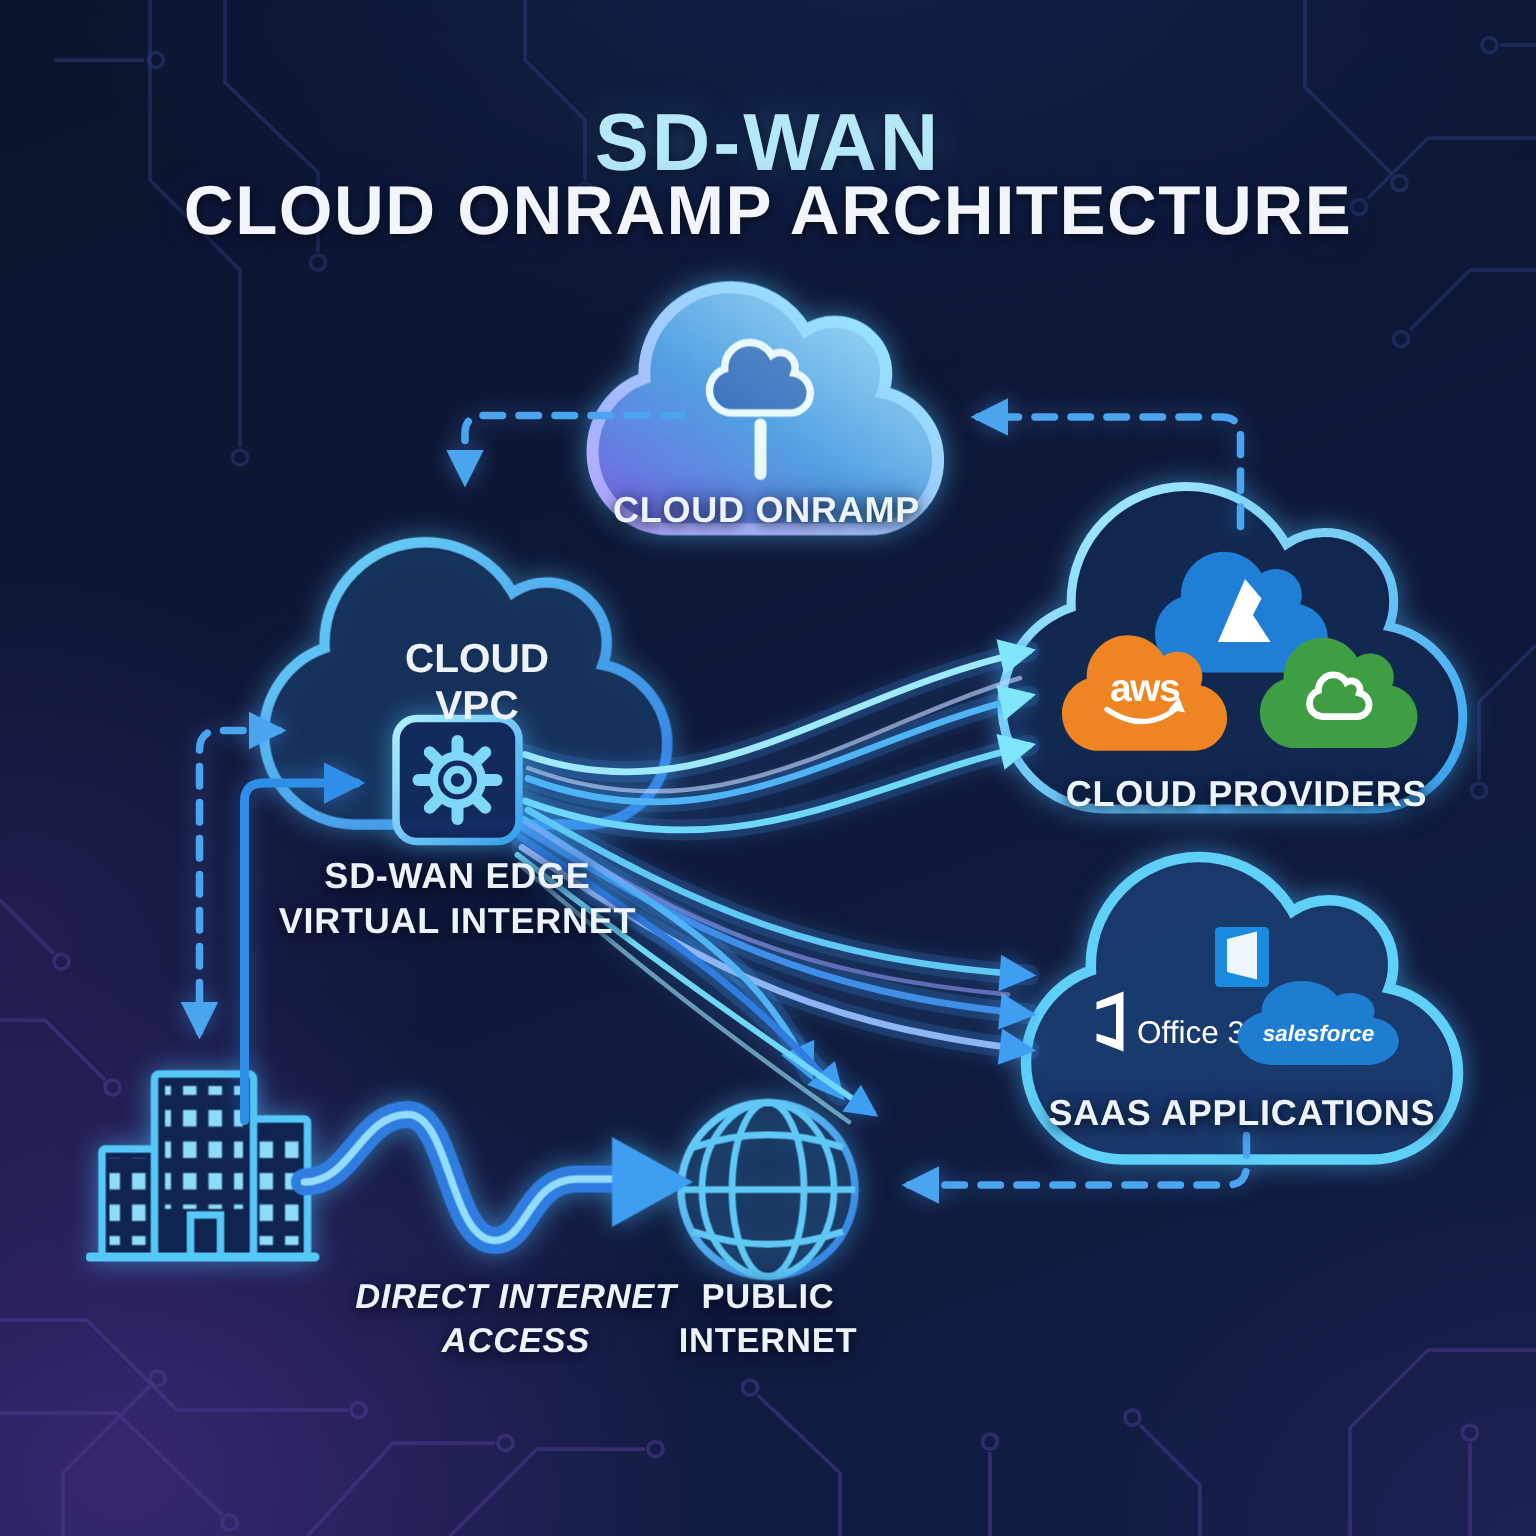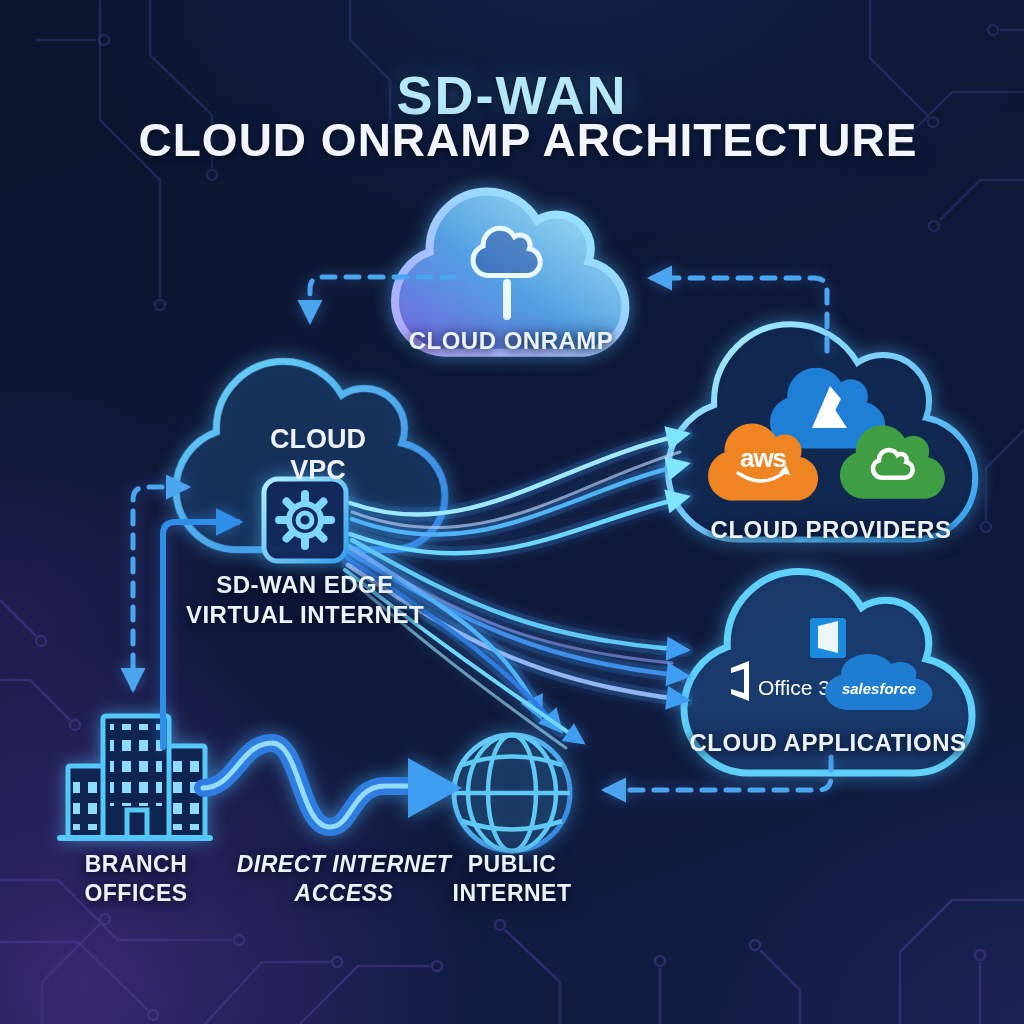--- a/index.html
+++ b/index.html
@@ -11,21 +11,21 @@
       radial-gradient(620px 520px at 8% 96%, rgba(118,58,190,.40), transparent 65%),
       radial-gradient(480px 420px at 0% 62%, rgba(100,50,170,.22), transparent 60%),
       radial-gradient(760px 420px at 55% -5%, rgba(28,58,128,.30), transparent 70%),
       radial-gradient(520px 420px at 100% 100%, rgba(90,50,160,.18), transparent 65%);}
   svg{position:absolute;left:0;top:0;}
   .lbl{position:absolute;transform:translateX(-50%);text-align:center;font-weight:700;
     color:#edf3fb;letter-spacing:.5px;white-space:nowrap;line-height:1.25;
     text-shadow:0 2px 8px rgba(0,0,0,.7), 0 0 18px rgba(20,40,90,.8);}
   .lbl span{display:block;}
   .t1{font-size:54px;color:#b5e9f8;letter-spacing:2px;text-shadow:0 2px 10px rgba(0,0,0,.6),0 0 24px rgba(90,190,255,.35);}
-  .t2{font-size:46px;color:#f2f6fc;letter-spacing:1px;margin-left:16px;}
+  .t2{font-size:46px;color:#f2f6fc;letter-spacing:1px;}
   .n24{font-size:24px;text-align:center;}
   .n23{font-size:23px;}
   .glow-cyan{filter:drop-shadow(0 0 9px rgba(80,190,255,.55));}
   .glow-soft{filter:drop-shadow(0 0 7px rgba(70,160,255,.45));}
   .svgtext{font-family:"Liberation Sans",sans-serif;}
 </style>
 </head>
 <body>
 
 <div class="canvas">
@@ -258,26 +258,22 @@
   </div>
 
   <div class="lbl n24" style="left:305px;top:570px;">
     <span>SD-WAN EDGE</span>
     <span>VIRTUAL INTERNET</span>
   </div>
 
   <div class="lbl n24" style="left:831px;top:515px;">CLOUD PROVIDERS</div>
 
 
-  <div class="lbl n24" style="left:828px;top:728px;">CLOUD APPLICATIONS</div>
-
-  <div class="lbl n23" style="left:136px;top:850px;">
-    <span>BRANCH</span>
-    <span>OFFICES</span>
-  </div>
+  <div class="lbl n24" style="left:828px;top:728px;">SAAS APPLICATIONS</div>
+
 
   <div class="lbl n23" style="left:344px;top:850px;font-style:italic;">
     <span>DIRECT INTERNET</span>
     <span>ACCESS</span>
   </div>
 
   <div class="lbl n23" style="left:512px;top:850px;">
     <span>PUBLIC</span>
     <span>INTERNET</span>
   </div>

